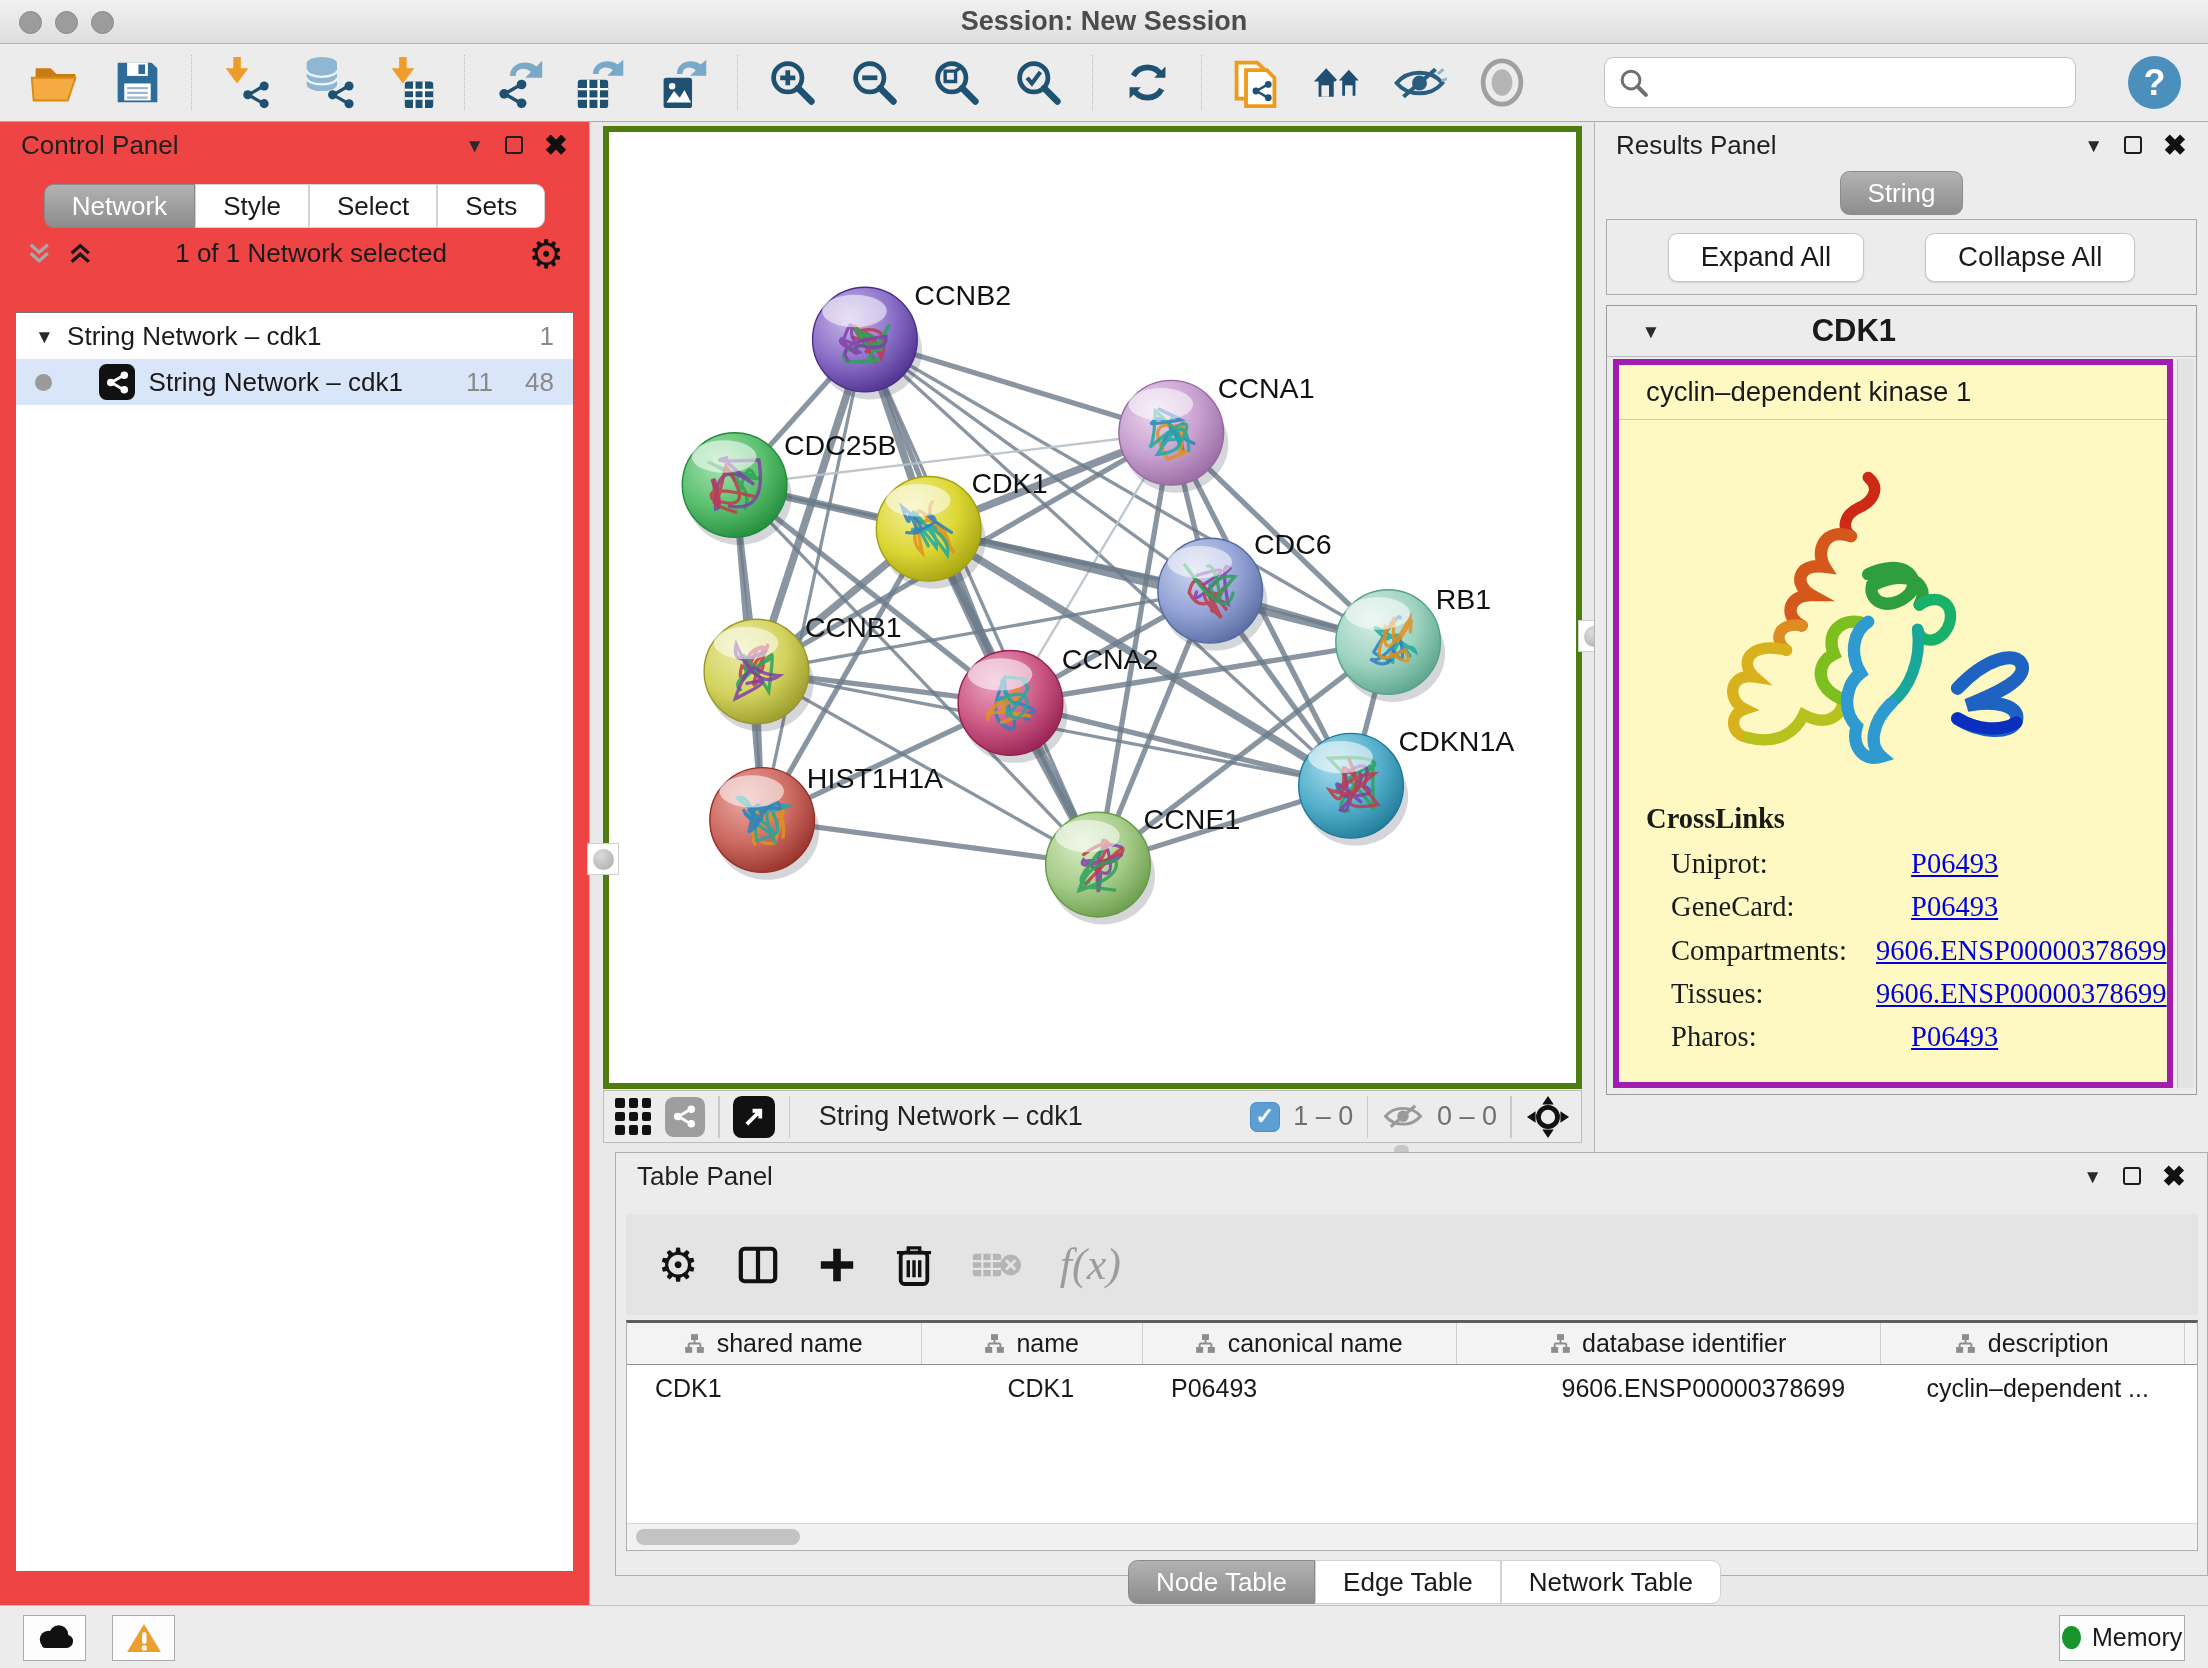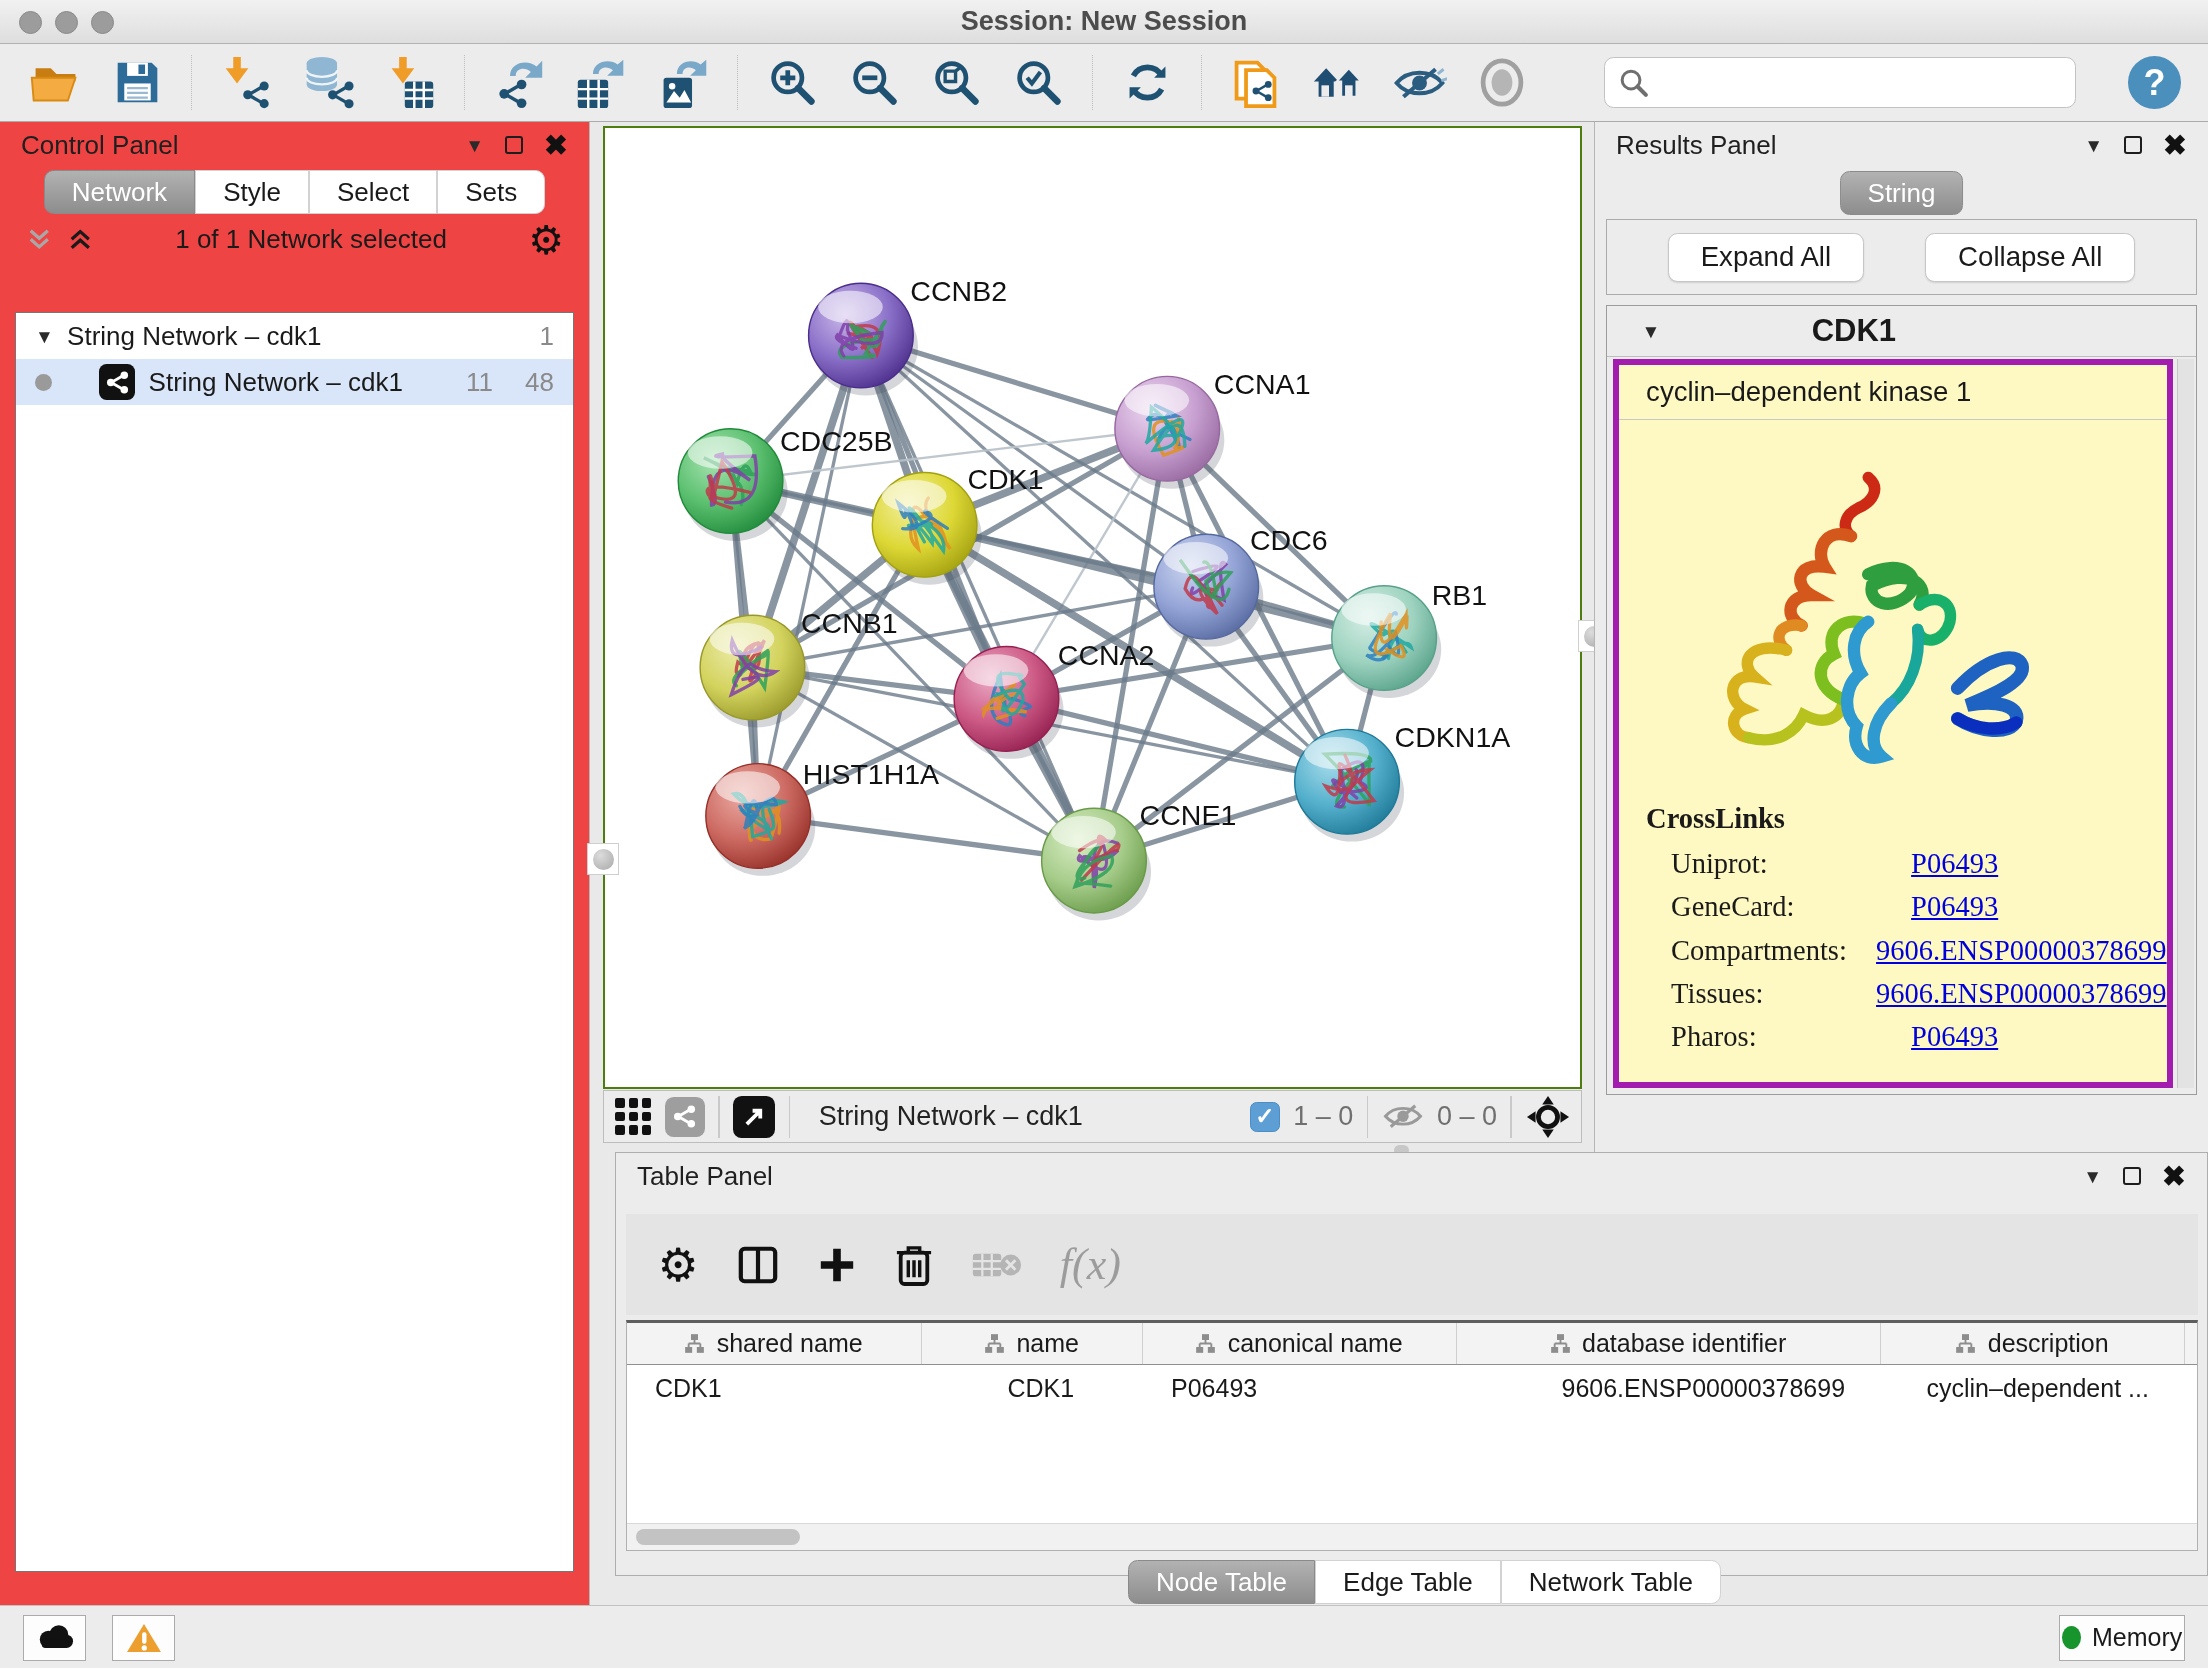--- a/index.html
+++ b/index.html
@@ -32,36 +32,36 @@
   .tri-icon { font-size:19px; color:#2a2a2a; line-height:1; }
   .float-icon { width:18px; height:18px; border:2.9px solid #1d1d1d; border-radius:2.9px; }
   .close-icon { font-size:28.5px; font-weight:700; color:#111; line-height:1; }
   .tab { height:44px; display:flex; align-items:center; justify-content:center; font-size:26px;
     background:#fff; border:1px solid #d2d2d2; padding:0 27px; }
   .tab.sel { background:linear-gradient(#b2b2b2,#8d8d8d); color:#fff; border-color:#8a8a8a; }
 
   
   .control-panel { position:absolute; left:0; top:122px; width:590px; height:1484px;
     background:#ef4444; border-right:1px solid #b5b5b5; }
-  .cp-tabs { display:flex; justify-content:center; margin-top:2px; }
+  .cp-tabs { display:flex; justify-content:center; margin-top:16px; }
   .cp-tabs .tab:first-child { border-radius:9.5px 0 0 9.5px; }
   .cp-tabs .tab:last-child { border-radius:0 9.5px 9.5px 0; }
   .cp-status { height:51px; display:flex; align-items:center; padding:0 25px; gap:12px; }
   .cp-status .stxt { flex:1; text-align:center; font-size:26px; }
   .gear { font-size:40px; line-height:1; color:#111; }
   .cp-list { position:absolute; left:15px; right:15px; top:190px; bottom:34px; background:#fff; border:1.9px solid #767676; }
   .net-row { height:46px; display:flex; align-items:center; font-size:26px; gap:13.3px; padding:0 19px; }
   .net-row .cnt { margin-left:auto; color:#8a8a8a; }
   .net-row.sub { background:#d9e5f8; }
   .dot { width:17px; height:17px; border-radius:50%; background:#9a9a9a; }
   .appicon { width:36px; height:36px; background:#111; border-radius:7.6px; display:flex; align-items:center; justify-content:center; }
   .nums { margin-left:auto; display:flex; gap:32px; color:#8a8a8a; }
 
   
-  .net-canvas { position:absolute; left:603px; top:126px; width:979px; height:963px; background:#fff; border:2px solid #4d7c0f; }
+  .net-canvas { position:absolute; left:603px; top:126px; width:979px; height:963px; background:#fff; border:6px solid #4d7c0f; }
   .net-bar { position:absolute; left:603px; top:1090px; width:979px; height:53px; background:#ececec; border:1px solid #bdbdbd;
     display:flex; align-items:center; padding:0 11.4px; gap:13.3px; font-size:27px; color:#6f6f6f; }
   .nb-sep { width:1.9px; height:42px; background:#c9c9c9; }
   .nb-title { color:#222; flex:1; padding-left:15px; }
   .nb-black { width:42px; height:42px; background:#111; border-radius:8.6px; display:flex; align-items:center; justify-content:center; }
   .checkbox { width:30px; height:30px; border-radius:6.7px; background:#5d9fd4; border:1px solid #4a8ec4;
     color:#fff; font-size:23px; font-weight:700; display:flex; align-items:center; justify-content:center; }
   .gridicon { display:grid; grid-template-columns:repeat(3,9.5px); grid-template-rows:repeat(3,9.5px); gap:3.8px; }
   .gridicon i { background:#111; border-radius:1.9px; }
   .shbtn { width:40px; height:40px; background:#9e9e9e; border-radius:8.6px; display:flex; align-items:center; justify-content:center; }

